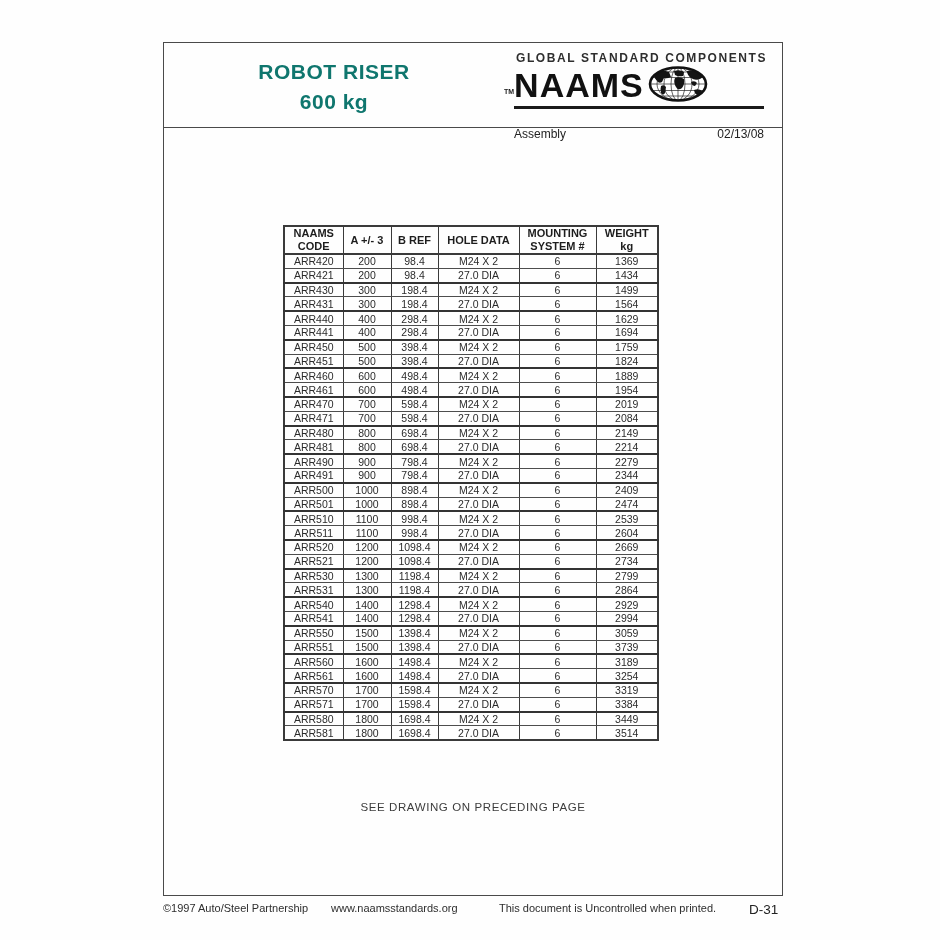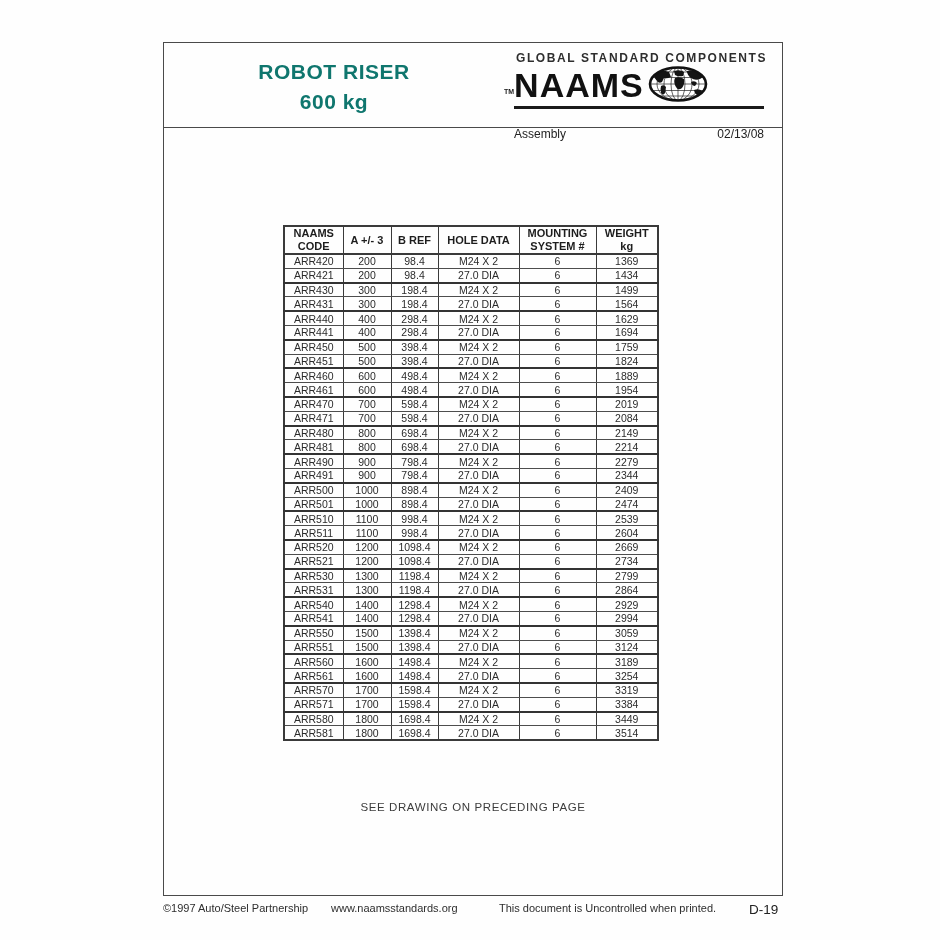--- a/index.html
+++ b/index.html
@@ -368,21 +368,21 @@
             <td>M24 X 2</td>
             <td>6</td>
             <td>3059</td>
           </tr>
           <tr class="pair-end">
             <td>ARR551</td>
             <td>1500</td>
             <td>1398.4</td>
             <td>27.0 DIA</td>
             <td>6</td>
-            <td>3124</td>
+            <td>3739</td>
           </tr>
           <tr>
             <td>ARR560</td>
             <td>1600</td>
             <td>1498.4</td>
             <td>M24 X 2</td>
             <td>6</td>
             <td>3189</td>
           </tr>
           <tr class="pair-end">
@@ -428,15 +428,15 @@
         </tbody>
     </table>
 
     <div class="see-drawing">SEE DRAWING ON PRECEDING PAGE</div>
   </div>
 
   <div class="footer">
     <span class="copyright">©1997 Auto/Steel Partnership</span>
     <span class="website">www.naamsstandards.org</span>
     <span class="notice">This document is Uncontrolled when printed.</span>
-    <span class="pageno">D-19</span>
+    <span class="pageno">D-31</span>
   </div>
 </div>
 
 </body></html>

